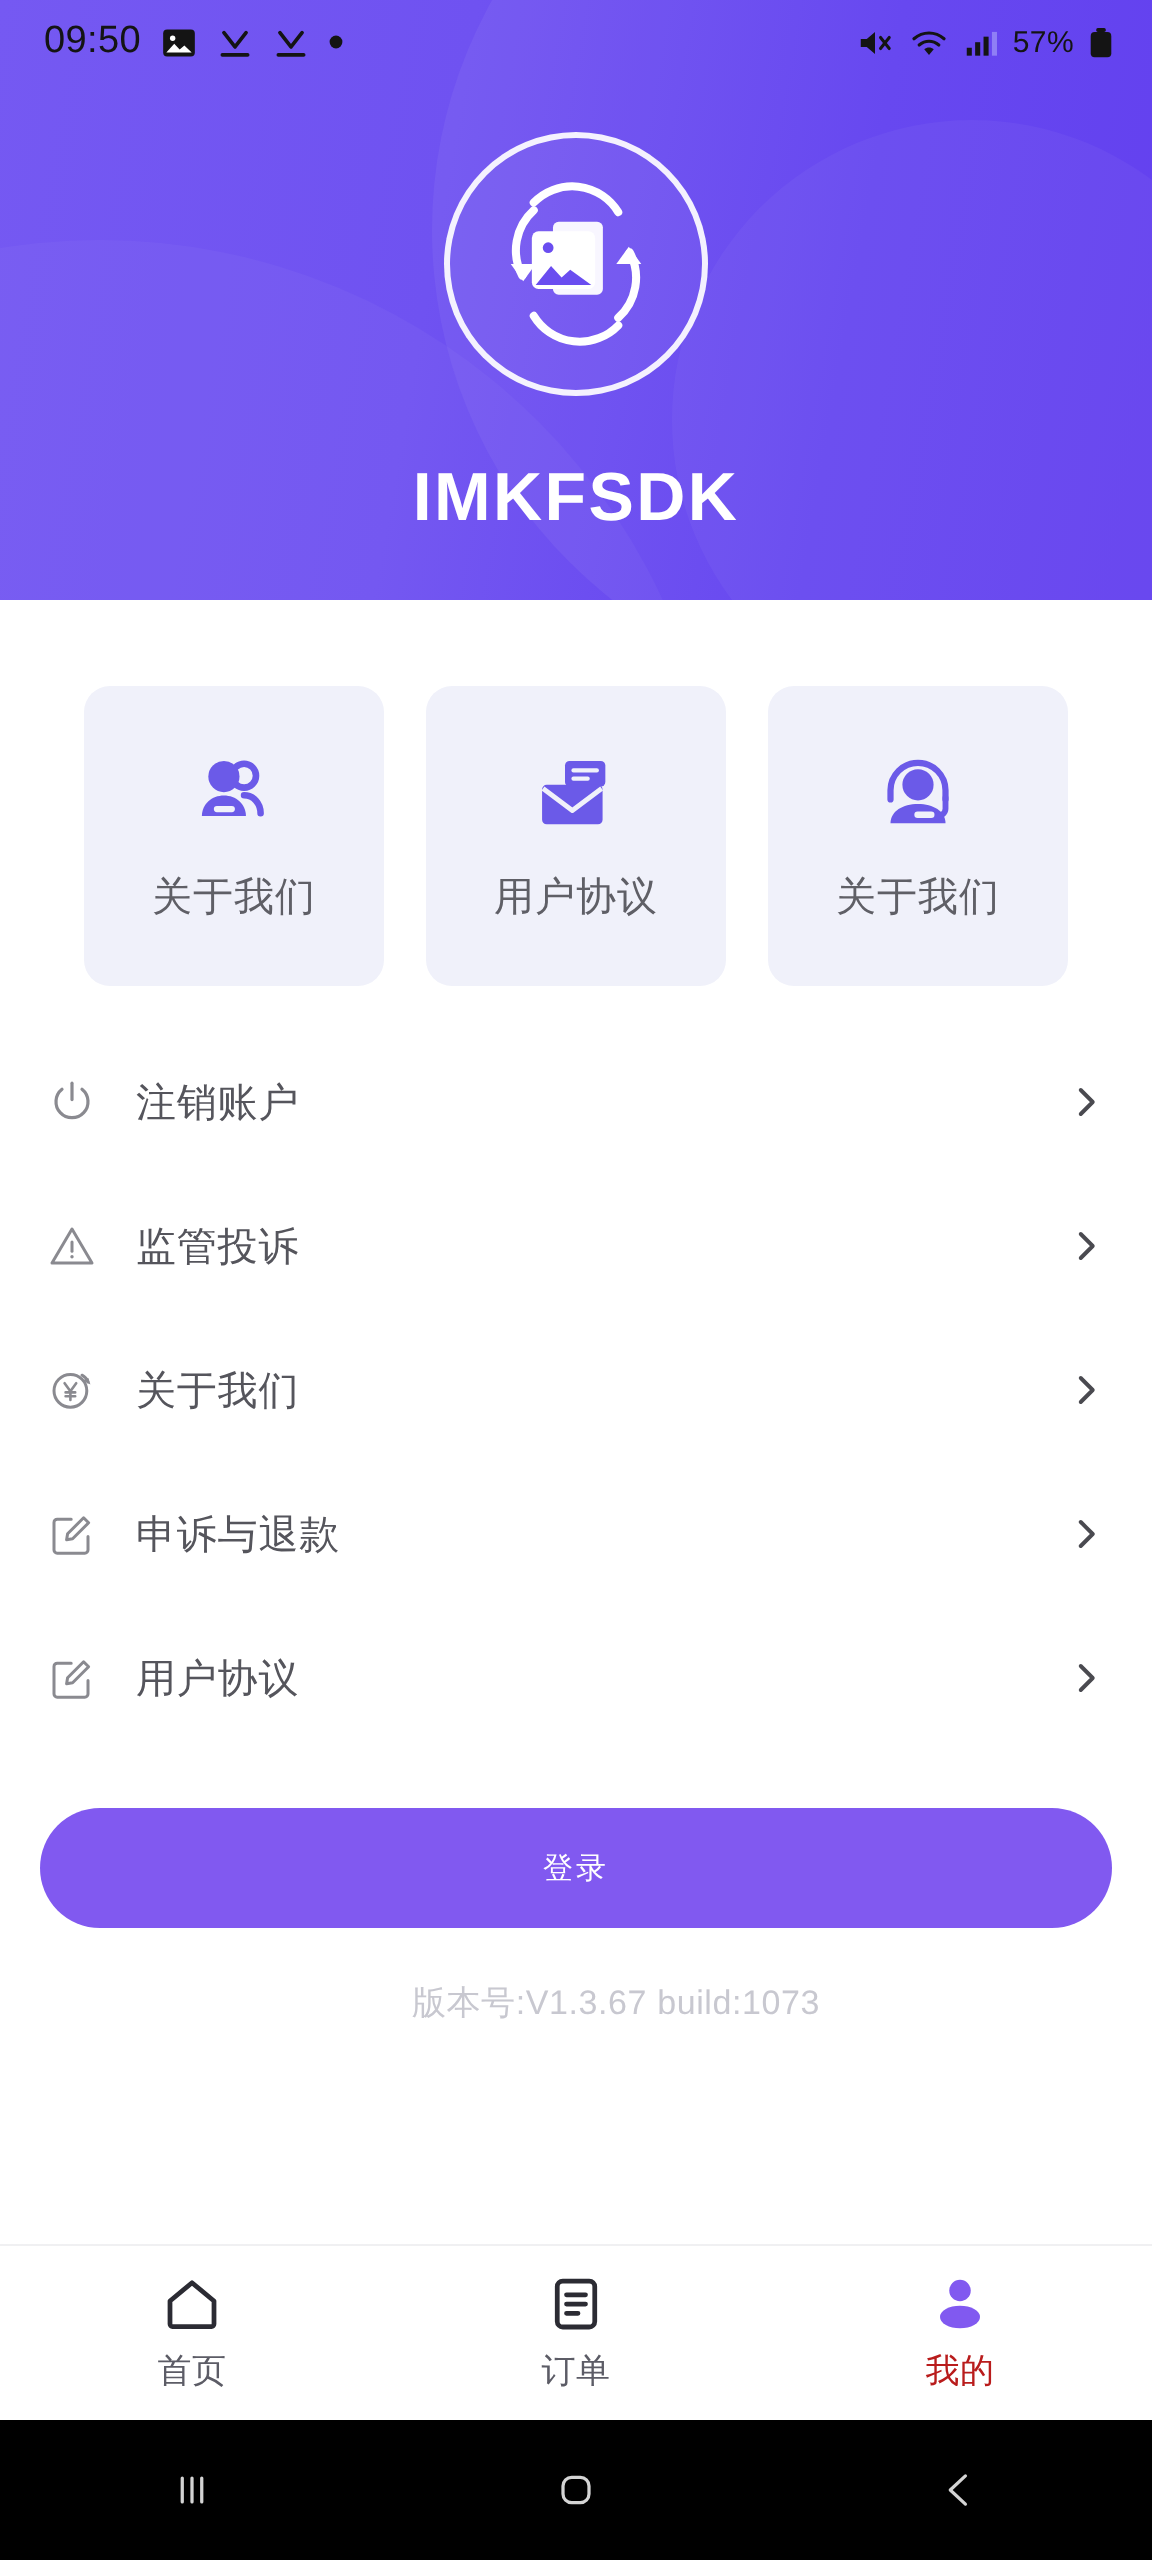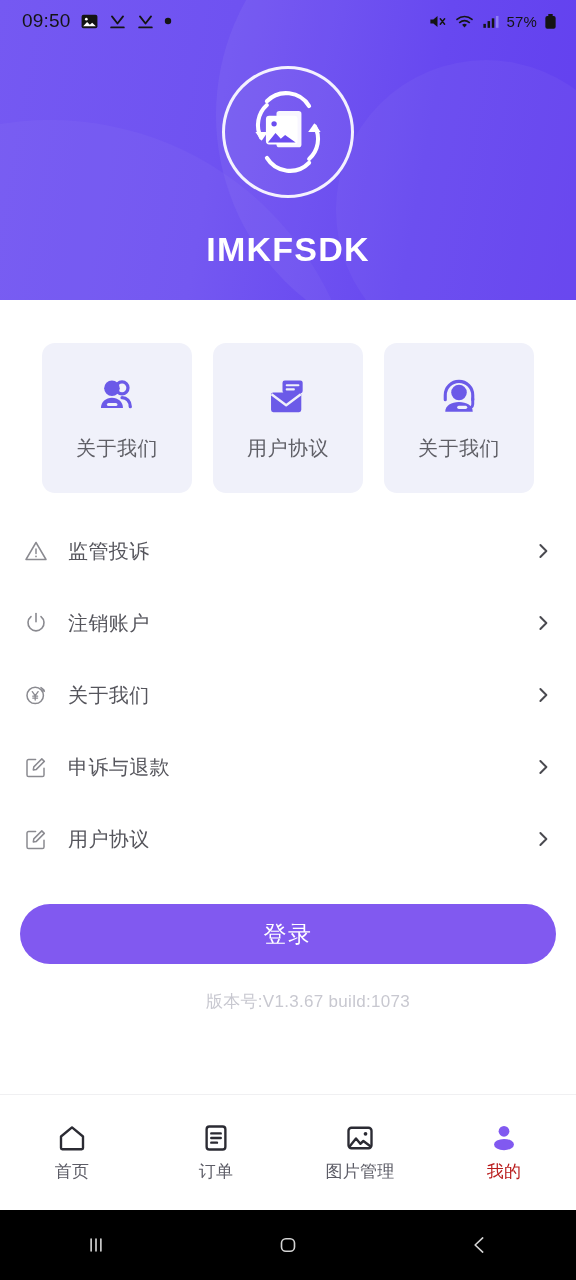--- a/index.html
+++ b/index.html
@@ -102,39 +102,39 @@
 
   
   .login-btn {
     display:block;
     margin:29px 20px 0 20px;
     width:536px; height:60px;
     border:none; outline:none;
     border-radius:30px;
     background:#8159f0;
     color:#ffffff;
-    font-size:23px;
+    font-size:15px;
     font-family:inherit;
     letter-spacing:1.5px;
     cursor:pointer;
   }
   .version {
     margin-top:26px;
     text-align:center;
     font-size:17px;
     color:#c8c8d0;
     letter-spacing:.3px;
     padding-left:40px;
   }
 
   
   .tabbar {
     position:absolute; left:0; right:0;
     bottom:70px;
-    height:116px;
+    height:88px;
     background:#fff;
     border-top:1px solid #f0f0f2;
     display:flex; 
   }
   .tab {
     flex:1;
     display:flex; flex-direction:column;
     align-items:center; justify-content:center;
     gap:7px;
     cursor:pointer;
@@ -260,36 +260,36 @@
         <rect x="22" y="33.5" width="11" height="3.6" rx="1.8" fill="#f0f1fa"></rect>
       </svg>
       <div class="card-label">关于我们</div>
     </div>
   </div>
 
   <div class="menu">
 
     <div class="menu-row">
       <svg class="menu-ico" viewBox="0 0 24 24">
+        <path d="M7 5.6a8 8 0 1 0 10 0" fill="none" stroke="#8a8a90" stroke-width="1.6" stroke-linecap="round"></path>
+        <path d="M12 2.6v8.2" stroke="#8a8a90" stroke-width="1.6" stroke-linecap="round"></path>
+      </svg>
+      <span class="menu-label">注销账户</span>
+      <svg class="menu-chev" viewBox="0 0 24 24">
+        <path d="M8.5 4l8 8-8 8" fill="none" stroke="#4a4a50" stroke-width="2.6" stroke-linecap="round" stroke-linejoin="round"></path>
+      </svg>
+    </div>
+
+    <div class="menu-row">
+      <svg class="menu-ico" viewBox="0 0 24 24">
         <path d="M12 3.5L22 20.5H2z" fill="none" stroke="#8a8a90" stroke-width="1.5" stroke-linejoin="round"></path>
         <path d="M12 10v4.6" stroke="#8a8a90" stroke-width="1.5" stroke-linecap="round"></path>
         <circle cx="12" cy="17.4" r="0.85" fill="#8a8a90"></circle>
       </svg>
       <span class="menu-label">监管投诉</span>
-      <svg class="menu-chev" viewBox="0 0 24 24">
-        <path d="M8.5 4l8 8-8 8" fill="none" stroke="#4a4a50" stroke-width="2.6" stroke-linecap="round" stroke-linejoin="round"></path>
-      </svg>
-    </div>
-
-    <div class="menu-row">
-      <svg class="menu-ico" viewBox="0 0 24 24">
-        <path d="M7 5.6a8 8 0 1 0 10 0" fill="none" stroke="#8a8a90" stroke-width="1.6" stroke-linecap="round"></path>
-        <path d="M12 2.6v8.2" stroke="#8a8a90" stroke-width="1.6" stroke-linecap="round"></path>
-      </svg>
-      <span class="menu-label">注销账户</span>
       <svg class="menu-chev" viewBox="0 0 24 24">
         <path d="M8.5 4l8 8-8 8" fill="none" stroke="#4a4a50" stroke-width="2.6" stroke-linecap="round" stroke-linejoin="round"></path>
       </svg>
     </div>
 
     <div class="menu-row">
       <svg class="menu-ico" viewBox="0 0 24 24">
         <circle cx="11.2" cy="12.4" r="8.2" fill="none" stroke="#8a8a90" stroke-width="1.5"></circle>
         <path d="M8.3 8.6l2.9 4 2.9-4M11.2 12.6v4.4M8.8 13.2h4.8M8.8 15.1h4.8" stroke="#8a8a90" stroke-width="1.3" fill="none" stroke-linecap="round"></path>
         <path d="M17 4.6a6 6 0 0 1 3 3.4" fill="none" stroke="#8a8a90" stroke-width="1.5" stroke-linecap="round"></path>
@@ -337,28 +337,20 @@
     </div>
 
     <div class="tab">
       <svg class="tab-ico" viewBox="0 0 24 24">
         <rect x="4.5" y="2.8" width="15" height="18.4" rx="2.2" fill="none" stroke="#2b2b33" stroke-width="1.9"></rect>
         <path d="M8.2 8.3h7.6M8.2 12h7.6M8.2 15.7h4.6" stroke="#2b2b33" stroke-width="1.9" stroke-linecap="round"></path>
       </svg>
       <span class="tab-label">订单</span>
     </div>
 
-    <div class="tab">
-      <svg class="tab-ico" viewBox="0 0 24 24">
-        <rect x="2.8" y="3.8" width="18.4" height="16.4" rx="2.4" fill="none" stroke="#2b2b33" stroke-width="1.9"></rect>
-        <circle cx="16.4" cy="8.6" r="1.5" fill="#2b2b33"></circle>
-        <path d="M3.5 19l5.3-6.6 3.5 4.2 2.4-2.2 6.1 4.6" fill="none" stroke="#2b2b33" stroke-width="1.9" stroke-linejoin="round"></path>
-      </svg>
-      <span class="tab-label">图片管理</span>
-    </div>
 
     <div class="tab active">
       <svg class="tab-ico" viewBox="0 0 24 24">
         <circle cx="12" cy="6.6" r="4.3" fill="#8159f0"></circle>
         <ellipse cx="12" cy="17.2" rx="8" ry="4.5" fill="#8159f0"></ellipse>
       </svg>
       <span class="tab-label">我的</span>
     </div>
   </div>
 

